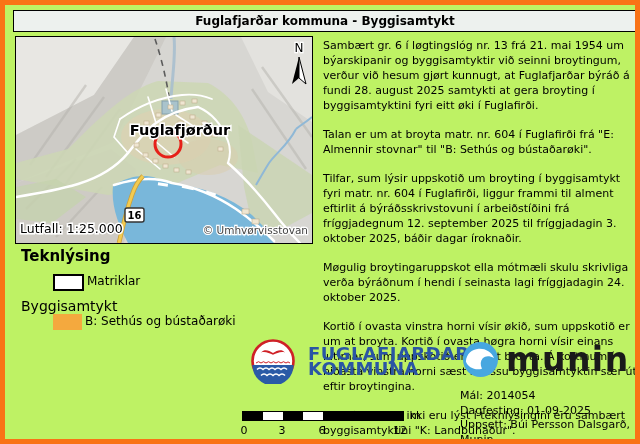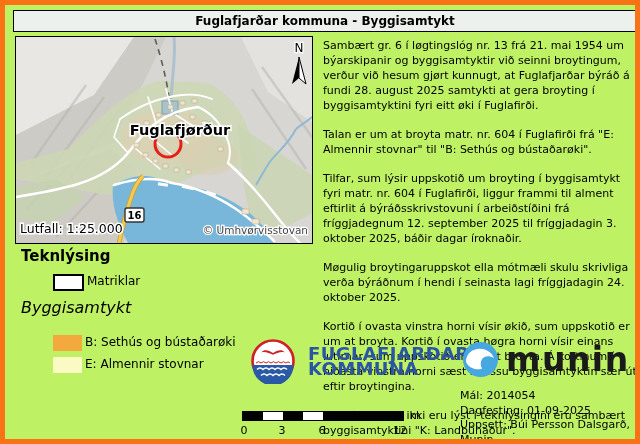--- a/index.html
+++ b/index.html
@@ -21,21 +21,21 @@
   
   #body-text{left:318px;top:33px;width:316px;font-size:11px;line-height:15px;color:#000;}
   #body-text p{margin:0 0 14px 0;}
   
   #legend{left:16px;top:242px;width:220px;}
   #legend-title{font-size:15px;font-weight:bold;margin:0 0 9px 0;}
   .legend-row{display:flex;margin-bottom:4px;height:18px;margin-left:32px;}
   .swatch{width:29px;height:16px;margin-right:3px;flex:0 0 auto;}
   .swatch.outlined{border:2px solid #000;width:27px;height:13px;background:#fff;}
   .legend-label{font-size:12px;}
-  #legend-group{font-size:16px;margin:6px 0 18px 0;font-style:italic;}
+  #legend-group{font-size:14px;margin:6px 0 0 0;}
   
   #kommuna-logo{left:245px;top:333px;display:flex;align-items:center;}
   #kommuna-wordmark{margin-left:12px;font-weight:bold;font-size:18px;line-height:15px;letter-spacing:0.4px;color:#2a55a4;}
   #munin-logo{left:457px;top:336px;display:flex;align-items:center;}
   #munin-wordmark{margin-left:7px;font-weight:bold;font-size:33px;letter-spacing:1.5px;color:#1a1a1a;line-height:36px;}
   
   #meta-block{left:455px;top:384px;font-size:11px;line-height:14.5px;}
   
   #scalebar{left:237px;top:404px;width:185px;height:32px;}
   #scalebar-bar{position:absolute;left:0;top:2px;width:160px;height:8px;border:1px solid #000;display:flex;}
@@ -167,24 +167,20 @@
     <div id="legend-title">Teknlýsing</div>
     <div class="legend-row">
       <span class="swatch outlined" style="background-color: rgb(255, 255, 255);"></span>
       <span class="legend-label">Matriklar</span>
     </div>
     <div id="legend-group">Byggisamtykt</div>
     <div class="legend-row">
       <span class="swatch" style="background-color: rgb(244, 169, 62);"></span>
       <span class="legend-label">B: Sethús og bústaðarøki</span>
     </div>
-    <div class="legend-row">
-      <span class="swatch" style="background-color: rgb(251, 250, 197);"></span>
-      <span class="legend-label">E: Almennir stovnar</span>
-    </div>
   </div>
 
   <div id="kommuna-logo" class="abs">
     <svg width="46" height="46" viewBox="0 0 46 46">
       <circle cx="23" cy="23" r="20.5" fill="#fff" stroke="#cf2127" stroke-width="2.6"></circle>
       <path d="M2.4,27 A20.6,20.6 0 0 0 43.6,27 Z" fill="#2a5aa6"></path>
       <path d="M11,14.5 C15,10.5 19,13 23,15 C27,13 31,10.5 35,14.5 C31,13 27,15 23,16.8 C19,15 15,13 11,14.5 Z" fill="#cf2127"></path>
       <path d="M6,25 q2.5,-2.6 5,0 q2.5,-2.6 5,0 q2.5,-2.6 5,0 q2.5,-2.6 5,0 q2.5,-2.6 5,0 q2.5,-2.6 5,0 q2,-2.2 4,0" stroke="#cf2127" stroke-width="1" fill="none"></path>
       <path d="M7,31.5 q3,-3.2 6,0 q3,-3.2 6,0 q3,-3.2 6,0 q3,-3.2 6,0 q3,-3.2 6,0" stroke="#ffffff" stroke-width="1.5" fill="none"></path>
       <path d="M11,37.5 q3,-3.2 6,0 q3,-3.2 6,0 q3,-3.2 6,0 q3,-3.2 6,0" stroke="#ffffff" stroke-width="1.5" fill="none"></path>

